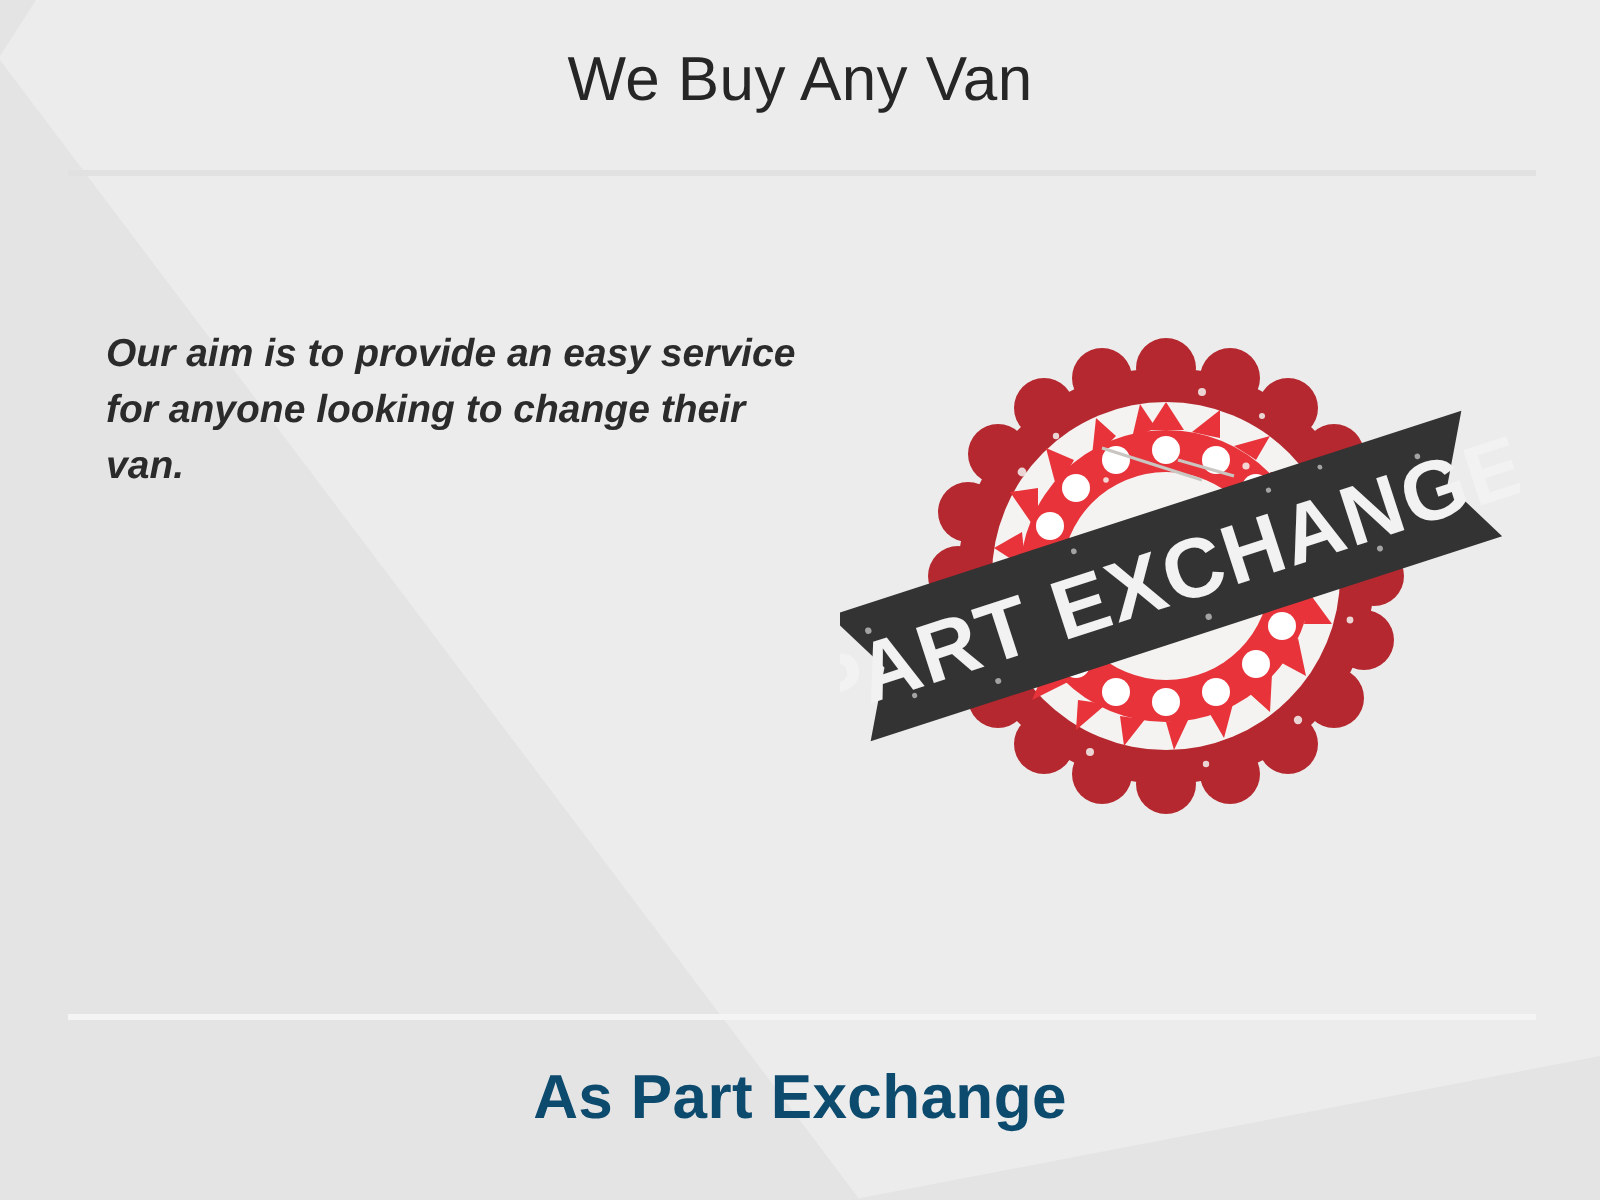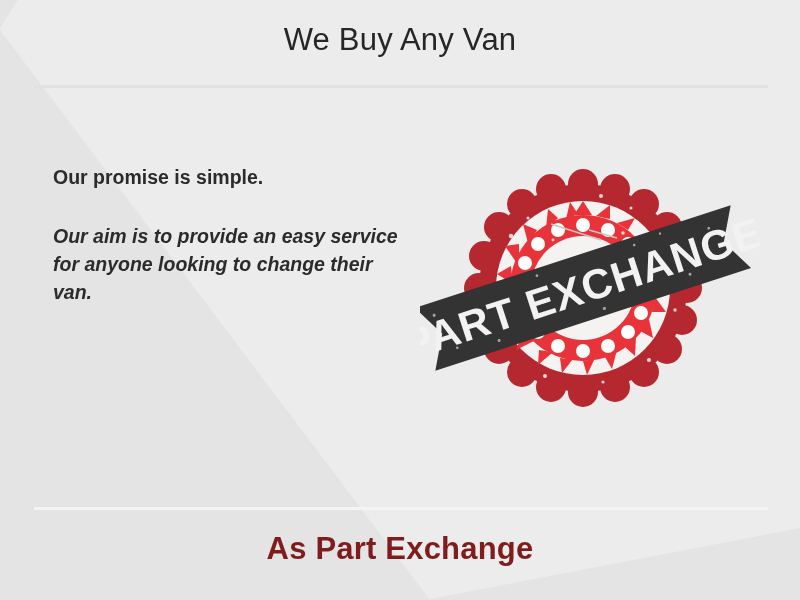--- a/index.html
+++ b/index.html
@@ -63,21 +63,21 @@
     white-space: nowrap;
   }
   .title-bottom {
     position: absolute;
     left: 0;
     top: 531px;
     width: 800px;
     text-align: center;
     font-size: 31px;
     font-weight: bold;
-    color: #7f1d1d;
+    color: #0c4a6e;
     letter-spacing: 0.2px;
     white-space: nowrap;
   }
 
   
   .body-copy {
     position: absolute;
     left: 53px;
     top: 163px;
     width: 360px;
@@ -129,21 +129,20 @@
   </div>
 
   <div class="rule-top"></div>
   <div class="rule-bottom"></div>
 
   <div class="title-top">We Buy Any Van</div>
 
   <div class="title-bottom">As Part Exchange</div>
 
   <div class="body-copy">
-    <p>Our promise is simple.</p>
     <p>Our aim is to provide an easy service for anyone looking to change their van.</p>
   </div>
 
   <div class="stamp">
     <svg viewBox="0 0 340 270" xmlns="http://www.w3.org/2000/svg">
       <defs>
 
         <path id="outerRing" d=""></path>
         <clipPath id="ribbonClip">
           <rect x="-60" y="-40" width="460" height="80"></rect>

